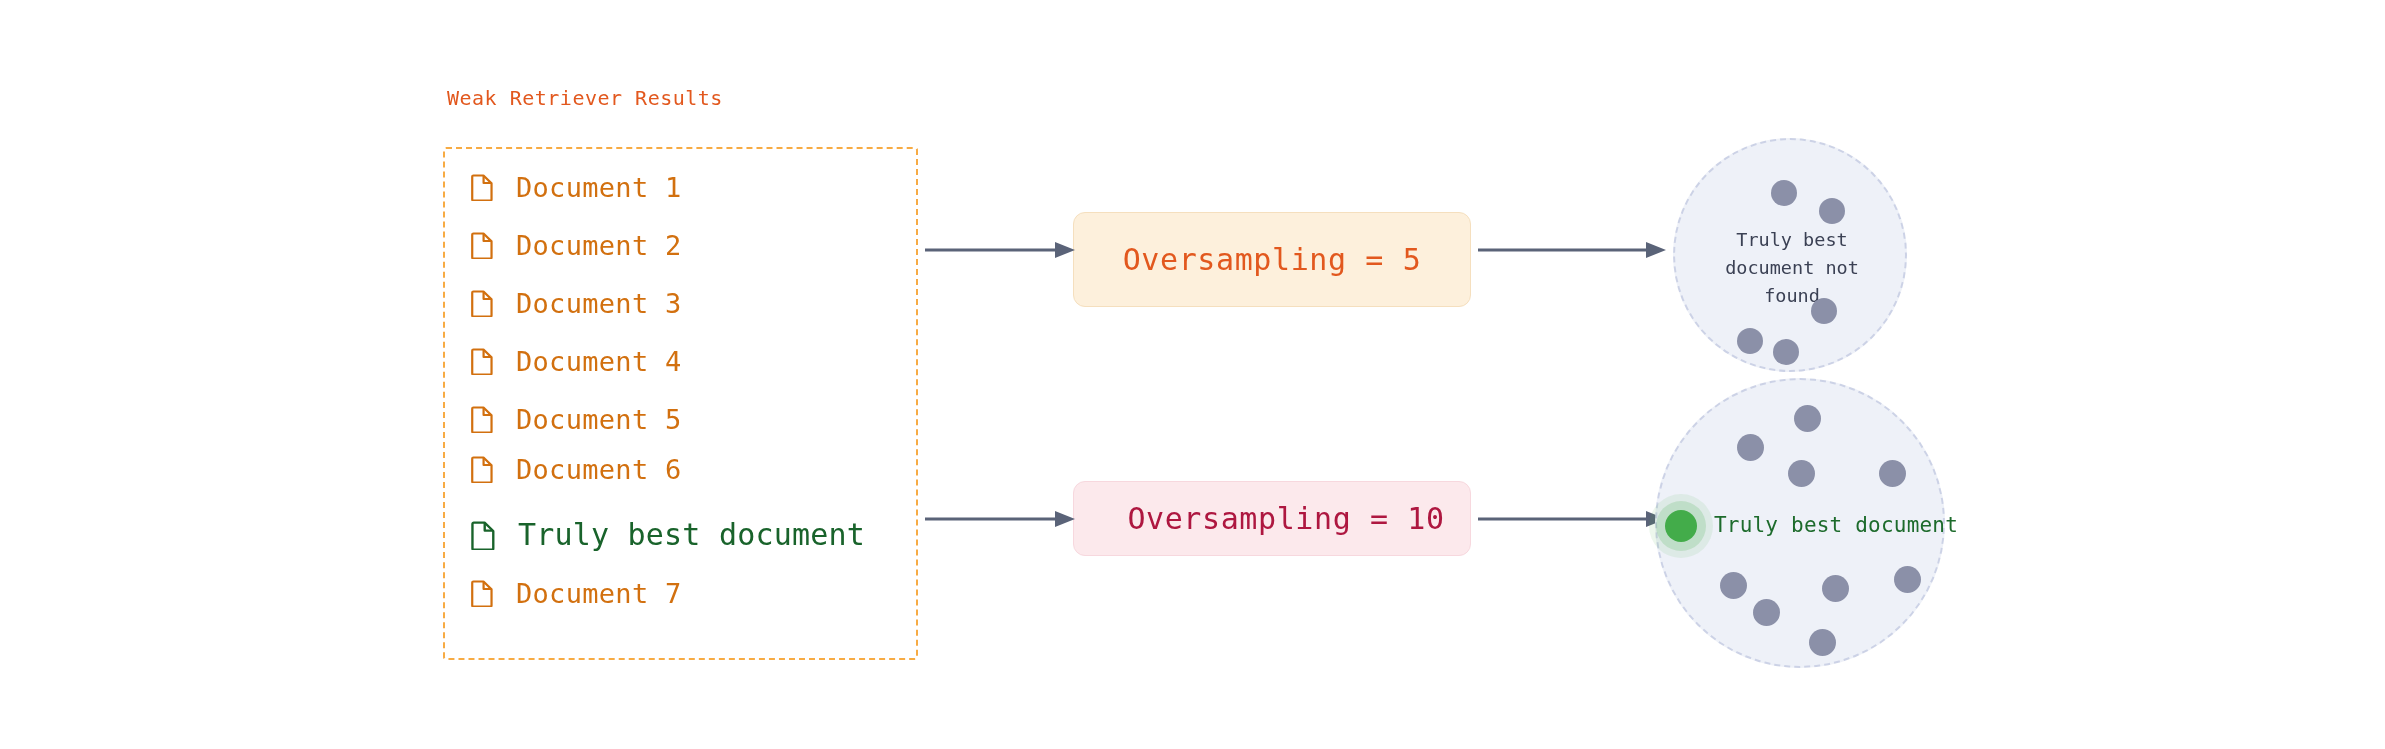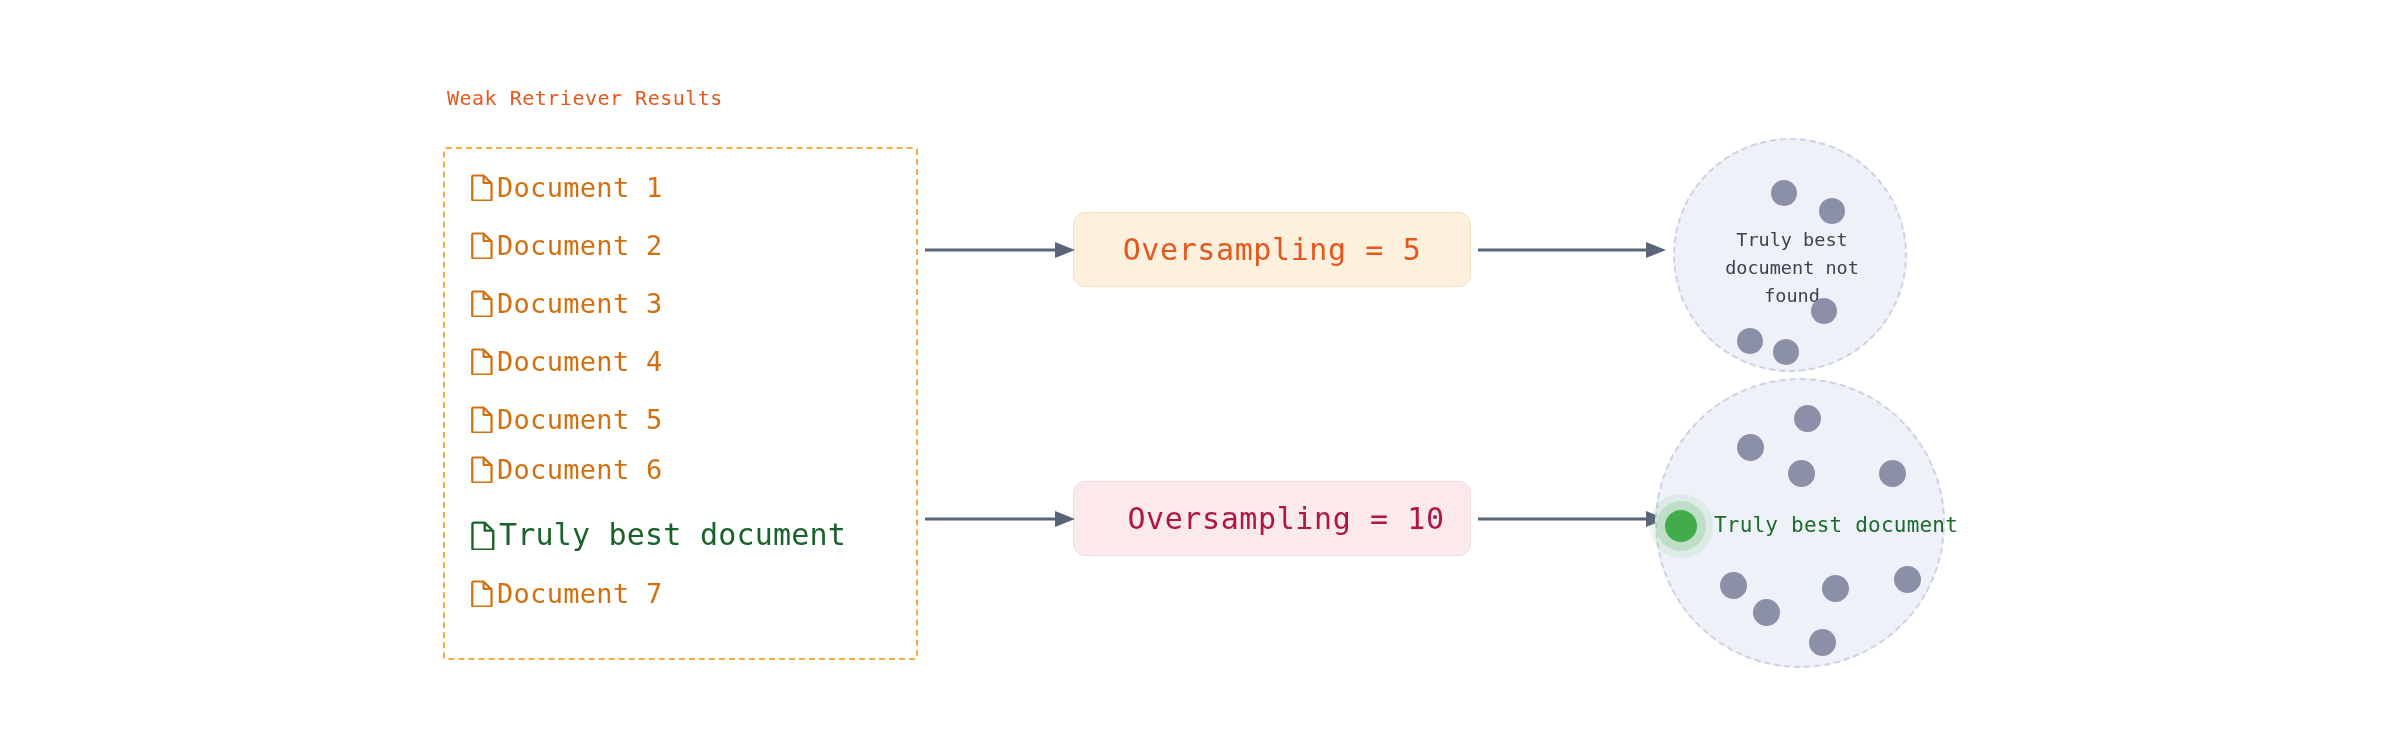--- a/index.html
+++ b/index.html
@@ -56,21 +56,21 @@
     height: 40px;
     white-space: nowrap;
   }
   .doc-icon {
     width: 22px;
     height: 27px;
     flex: 0 0 auto;
     display: block;
   }
   .doc-label {
-    margin-left: 4px;
+    margin-left: 23px;
     font-size: 27px;
     line-height: 1;
     letter-spacing: 0.3px;
     color: #d2700f;
     font-family: "DejaVu Sans Mono", "Liberation Mono", monospace;
   }
   .doc-row.best .doc-label {
     color: #19632b;
     font-size: 30px;
     letter-spacing: 0.2px;
@@ -90,21 +90,21 @@
     justify-content: center;
     font-size: 30px;
     letter-spacing: 0.6px;
     font-family: "DejaVu Sans Mono", "Liberation Mono", monospace;
     white-space: nowrap;
   }
   #os-box-5 {
     left: 1073px;
     top: 212px;
     width: 398px;
-    height: 75px;
+    height: 95px;
     background: #fdf0dc;
     border: 1.5px solid #f5dfbe;
     color: #e2581e;
   }
   #os-box-10 {
     left: 1073px;
     top: 481px;
     width: 398px;
     height: 75px;
     background: #fce9ec;

